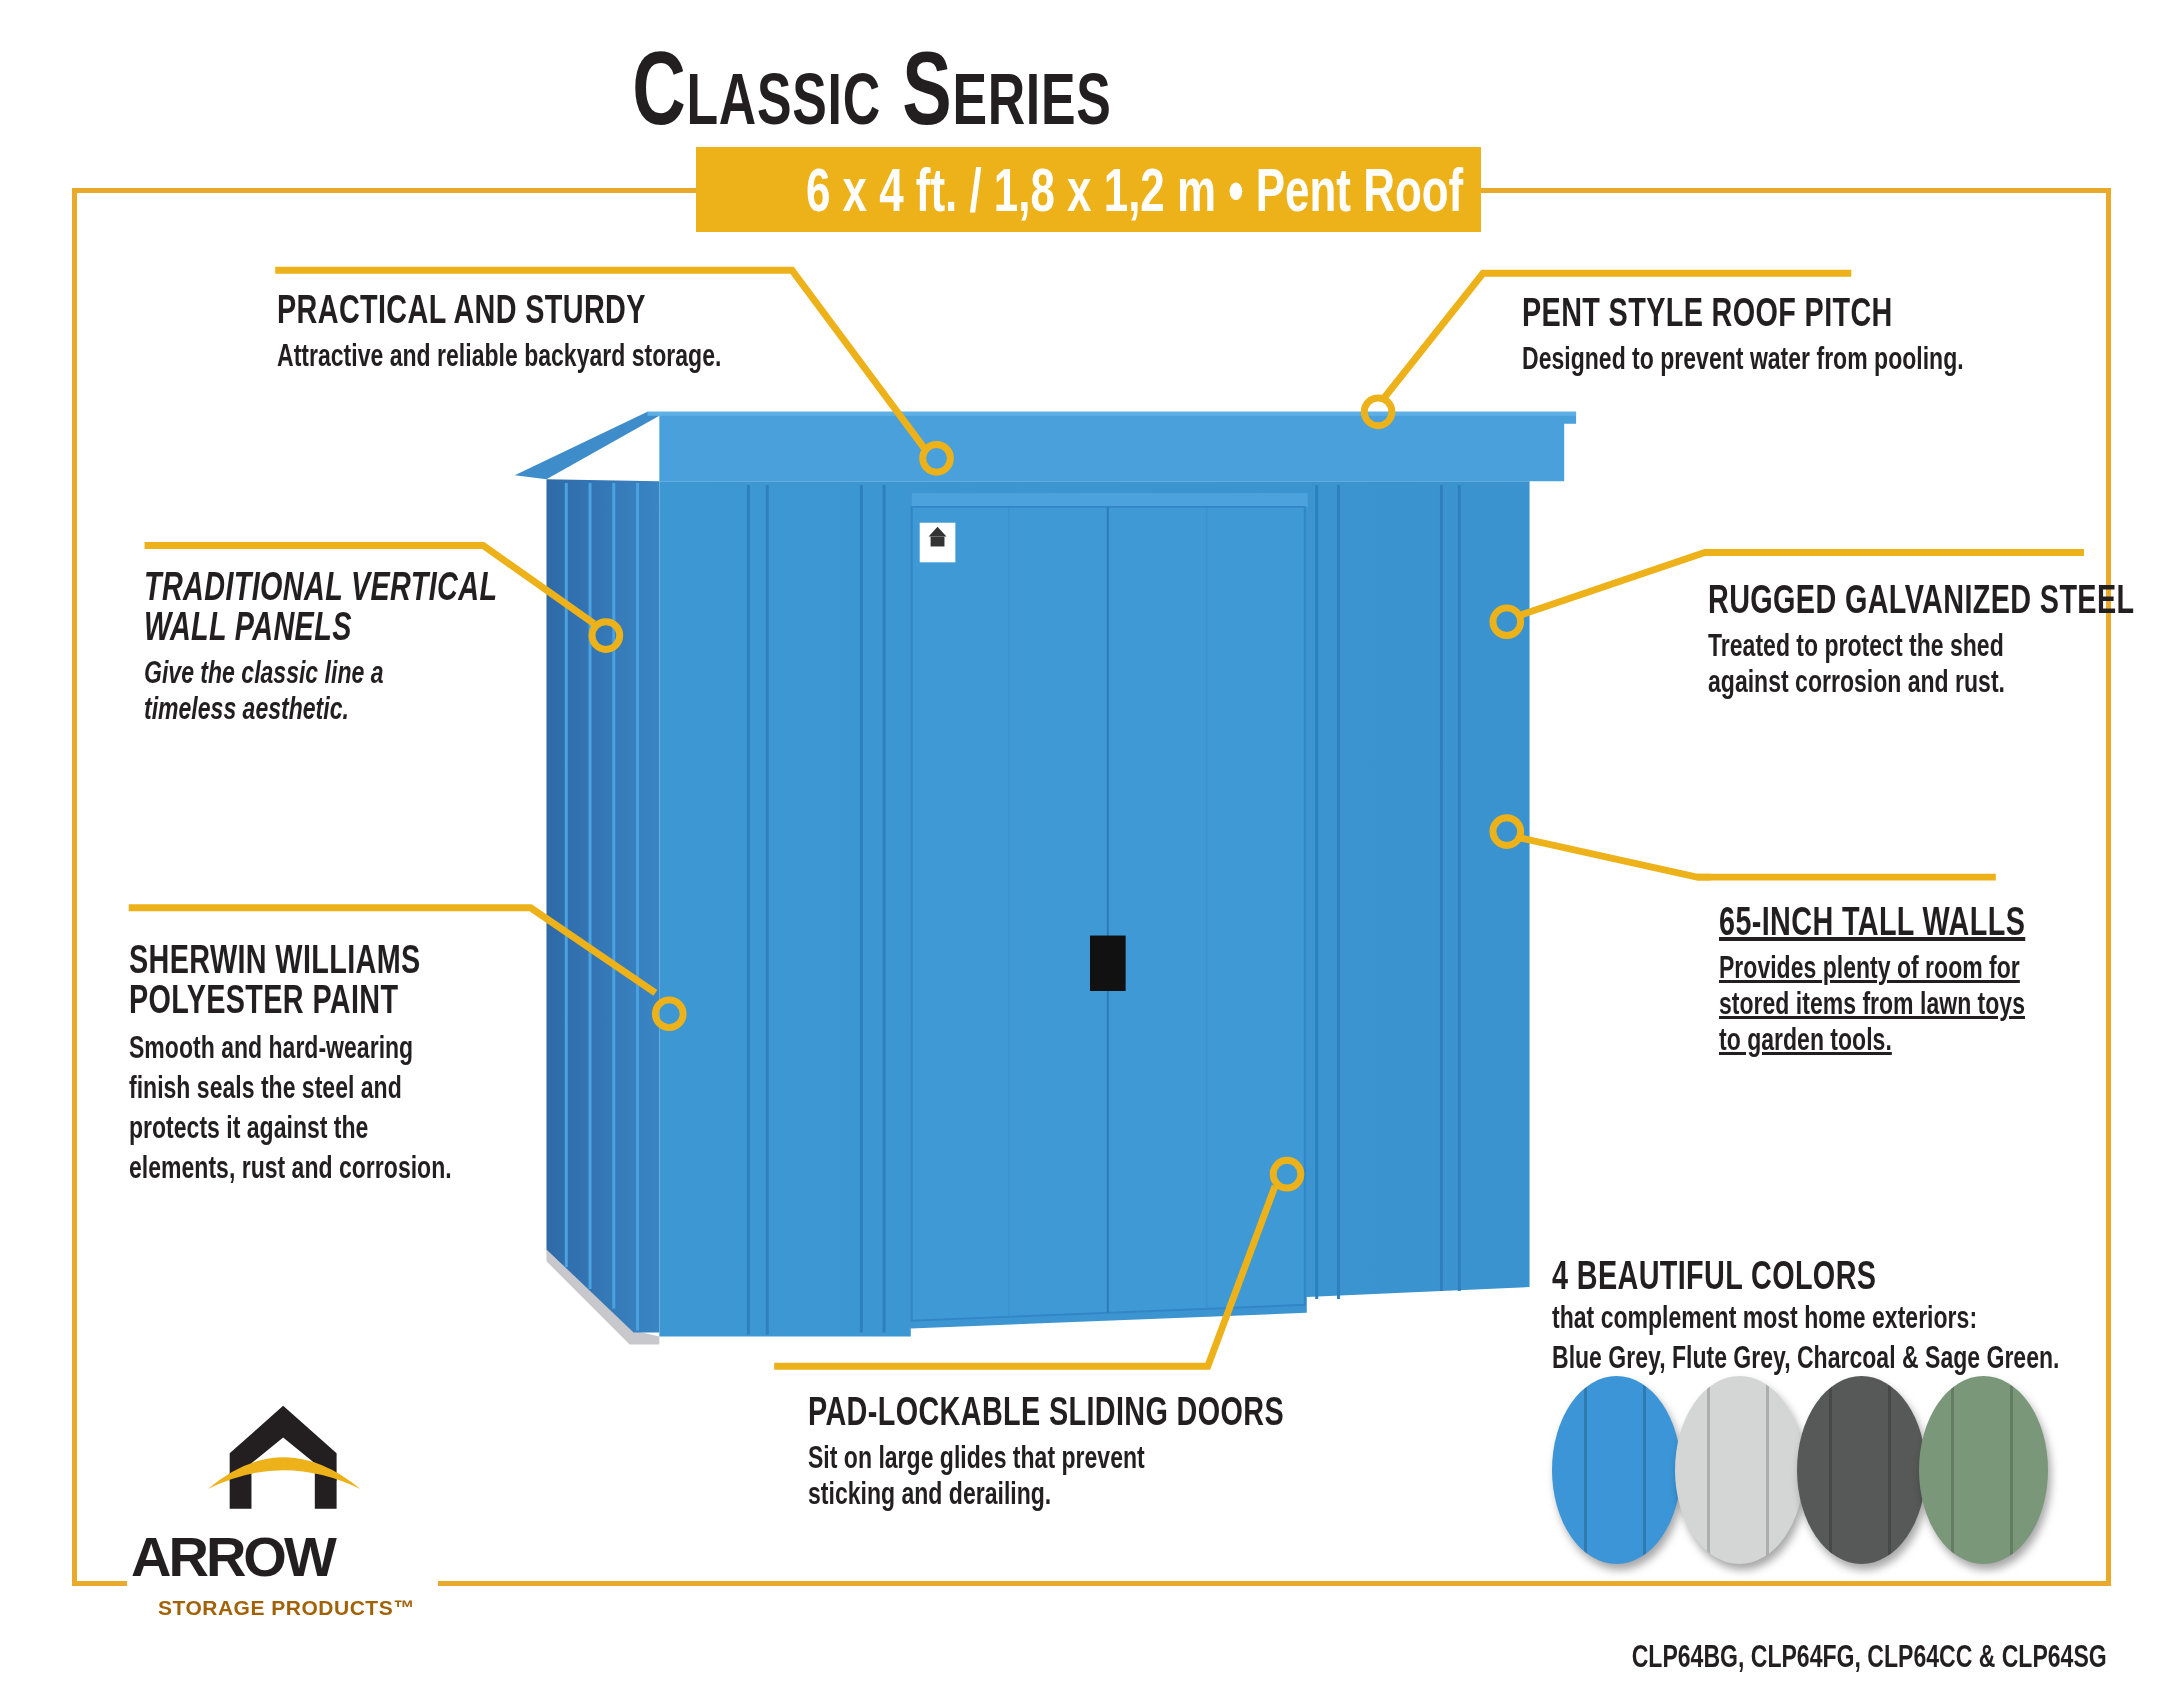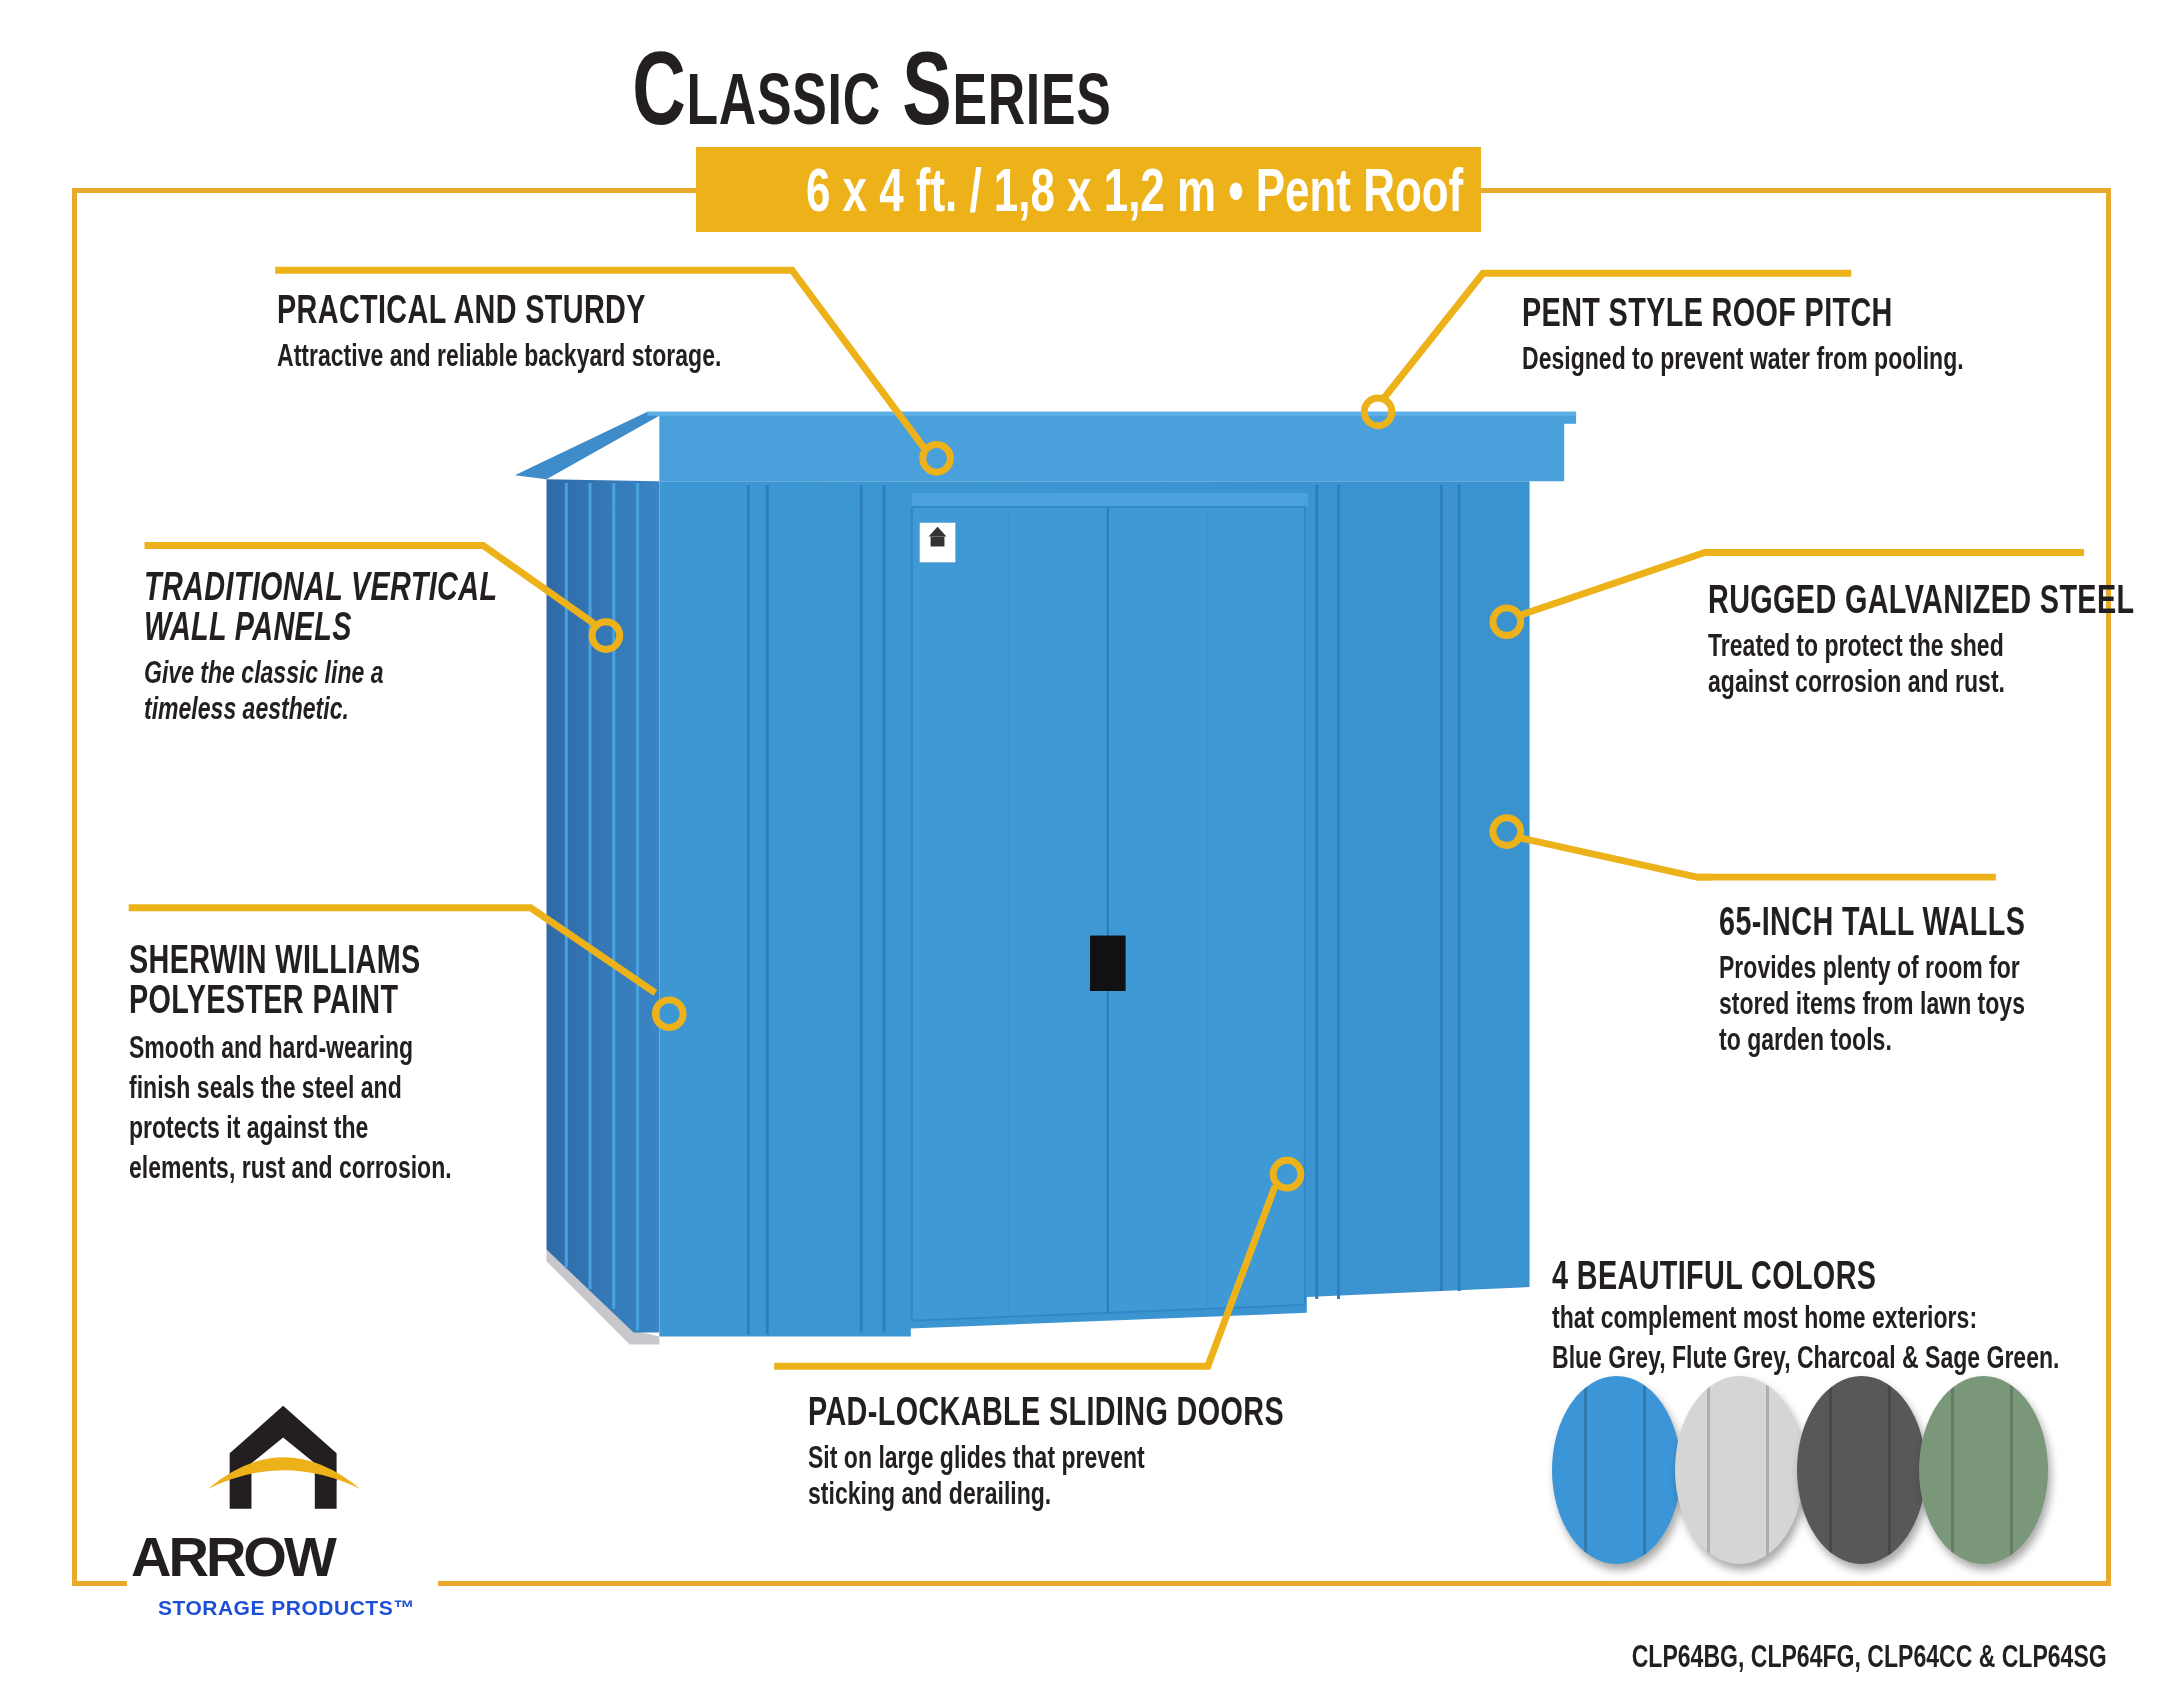--- a/index.html
+++ b/index.html
@@ -35,21 +35,21 @@
             box-shadow: 3px 6px 8px rgba(0,0,0,0.35); overflow: hidden; }
   .swatch::before, .swatch::after { content: ""; position: absolute; top: 0; bottom: 0; width: 3px; background: rgba(0,0,0,0.18); }
   .swatch::before { left: 32px; }
   .swatch::after { left: 91px; }
 
   #model { right: 71px; top: 1638px; font-weight: bold; font-size: 32px; transform: scaleX(0.72);
            transform-origin: right top; white-space: nowrap; }
 
   
   #logo-text { left: 131px; top: 1517px; font-weight: 900; font-size: 56px; line-height: 79px; letter-spacing: -3px; color: #231f20; }
-  #logo-sub { left: 158px; top: 1596px; font-weight: bold; font-size: 21px; letter-spacing: 0.5px; color: #1d4ed8; white-space: nowrap; }
+  #logo-sub { left: 158px; top: 1596px; font-weight: bold; font-size: 21px; letter-spacing: 0.5px; color: #a16207; white-space: nowrap; }
 </style>
 </head>
 <body>
 
 <div id="title" class="abs">
   <span>Classic Series</span>
 </div>
 
 <div class="frame" style="left:72px; top:188px; width:624px; height:5px;"></div>
 <div class="frame" style="left:1481px; top:188px; width:630px; height:5px;"></div>
@@ -165,21 +165,21 @@
 
 <div class="ct" style="left:129px; top:939px;">
   <div class="h">SHERWIN WILLIAMS</div>
   <div class="h">POLYESTER PAINT</div>
   <div class="d" style="line-height:40px;">Smooth and hard-wearing
 finish seals the steel and
 protects it against the
 elements, rust and corrosion.</div>
 </div>
 
-<div class="ct" style="left:1719px; top:901px;">
+<div class="ct" style="left:1719px; top:901px;text-decoration:underline;">
   <div class="h">65-INCH TALL WALLS</div>
   <div class="d">Provides plenty of room for
 stored items from lawn toys
 to garden tools.</div>
 </div>
 
 <div class="ct" style="left:808px; top:1391px;">
   <div class="h">PAD-LOCKABLE SLIDING DOORS</div>
   <div class="d">Sit on large glides that prevent
 sticking and derailing.</div>

